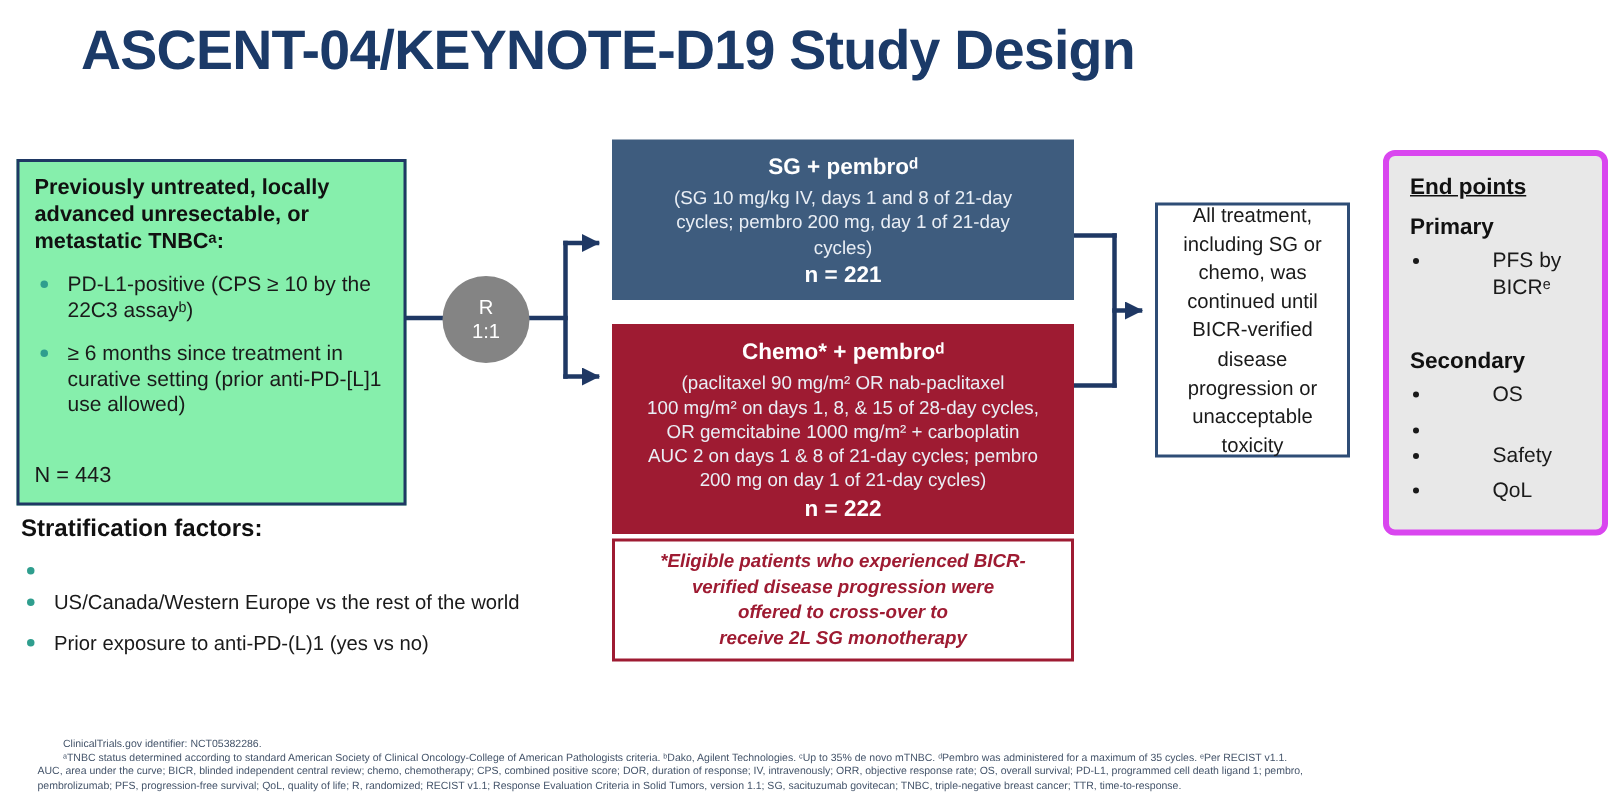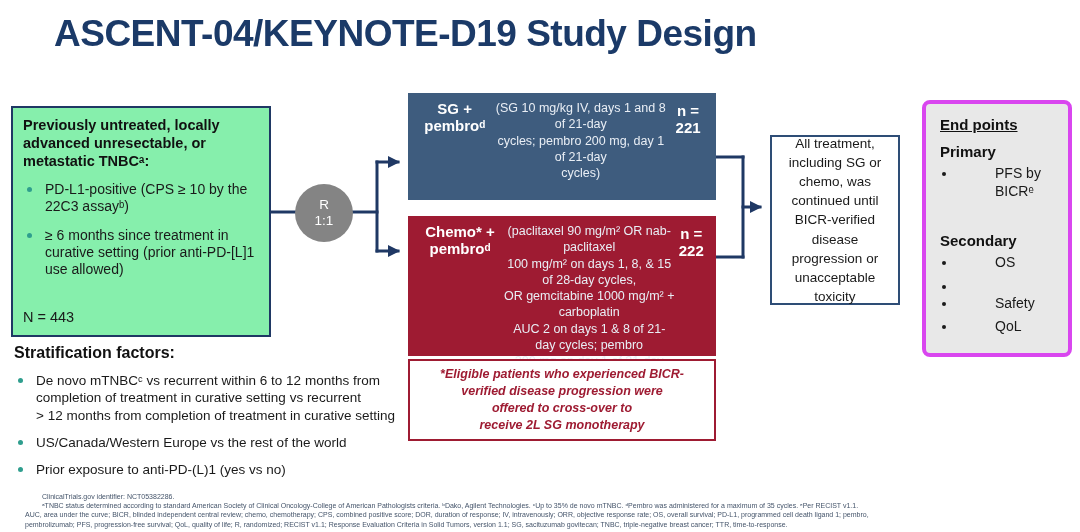--- a/index.html
+++ b/index.html
@@ -81,21 +81,21 @@
   .connectors { position: absolute; left: 0; top: 0; pointer-events: none; }
   
   .arm-box {
     position: absolute;
     left: 408px;
     width: 308px;
     color: #ffffff;
     text-align: center;
     padding: 7px 8px 5px 8px;
     display: flex;
-    flex-direction: row;
+    flex-direction: column;
     justify-content: center;
   }
   .arm-sg   { top: 93px;  height: 107px; background: #3e5c7e; }
   .arm-ch   { top: 216px; height: 140px; background: #9e1b32; }
   .arm-title { font-size: 15px; font-weight: bold; margin-bottom: 4px; }
   .arm-body  { font-size: 12.5px; line-height: 1.3; color: #e9eef5; white-space: pre-line; }
   .arm-n     { font-size: 15px; font-weight: bold; margin-top: 2px; }
   .crossover-box {
     position: absolute;
     left: 408px; top: 359px;
@@ -264,23 +264,20 @@
     <div class="ep-row">
       <span class="bdot"></span>
       <span>QoL</span>
     </div>
   </div>
 
   <div class="strat">
     <div class="strat-heading">Stratification factors:</div>
     <div class="bullet-row">
       <span class="tdot"></span>
-      <span class="strat-text">De novo mTNBCᶜ vs recurrent within 6 to 12 months from
-completion of treatment in curative setting vs recurrent
-&gt; 12 months from completion of treatment in curative setting</span>
     </div>
     <div class="bullet-row">
       <span class="tdot"></span>
       <span class="strat-text">US/Canada/Western Europe vs the rest of the world</span>
     </div>
     <div class="bullet-row">
       <span class="tdot"></span>
       <span class="strat-text">Prior exposure to anti-PD-(L)1 (yes vs no)</span>
     </div>
   </div>

